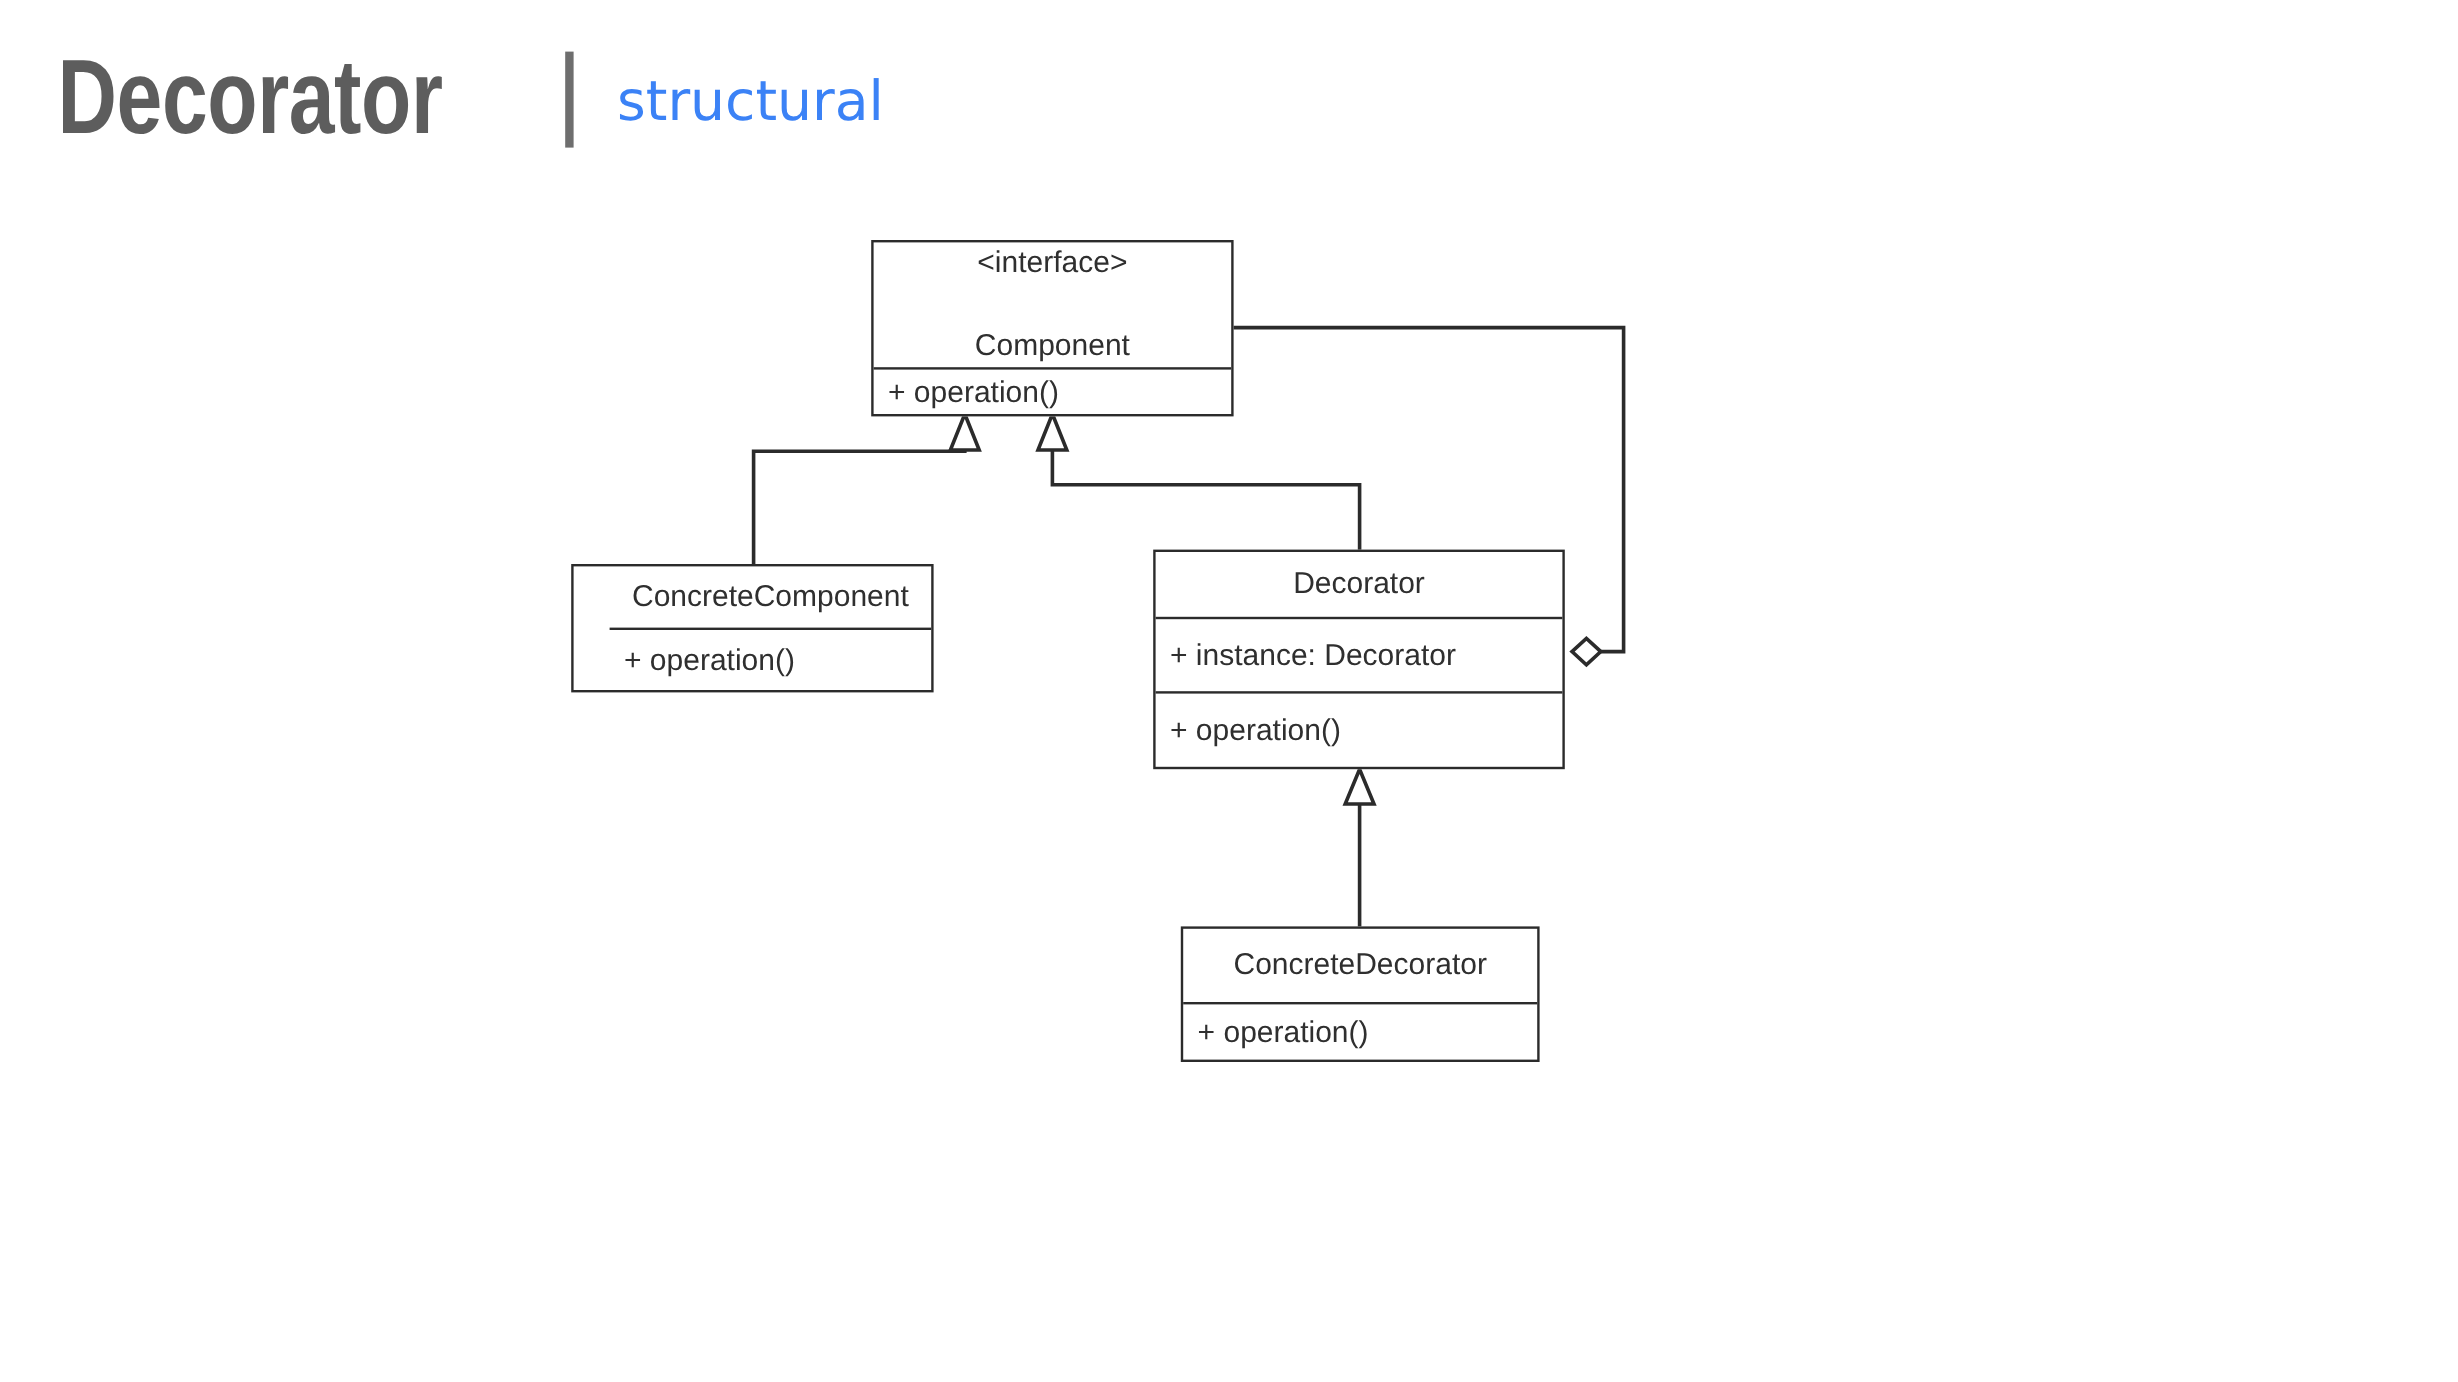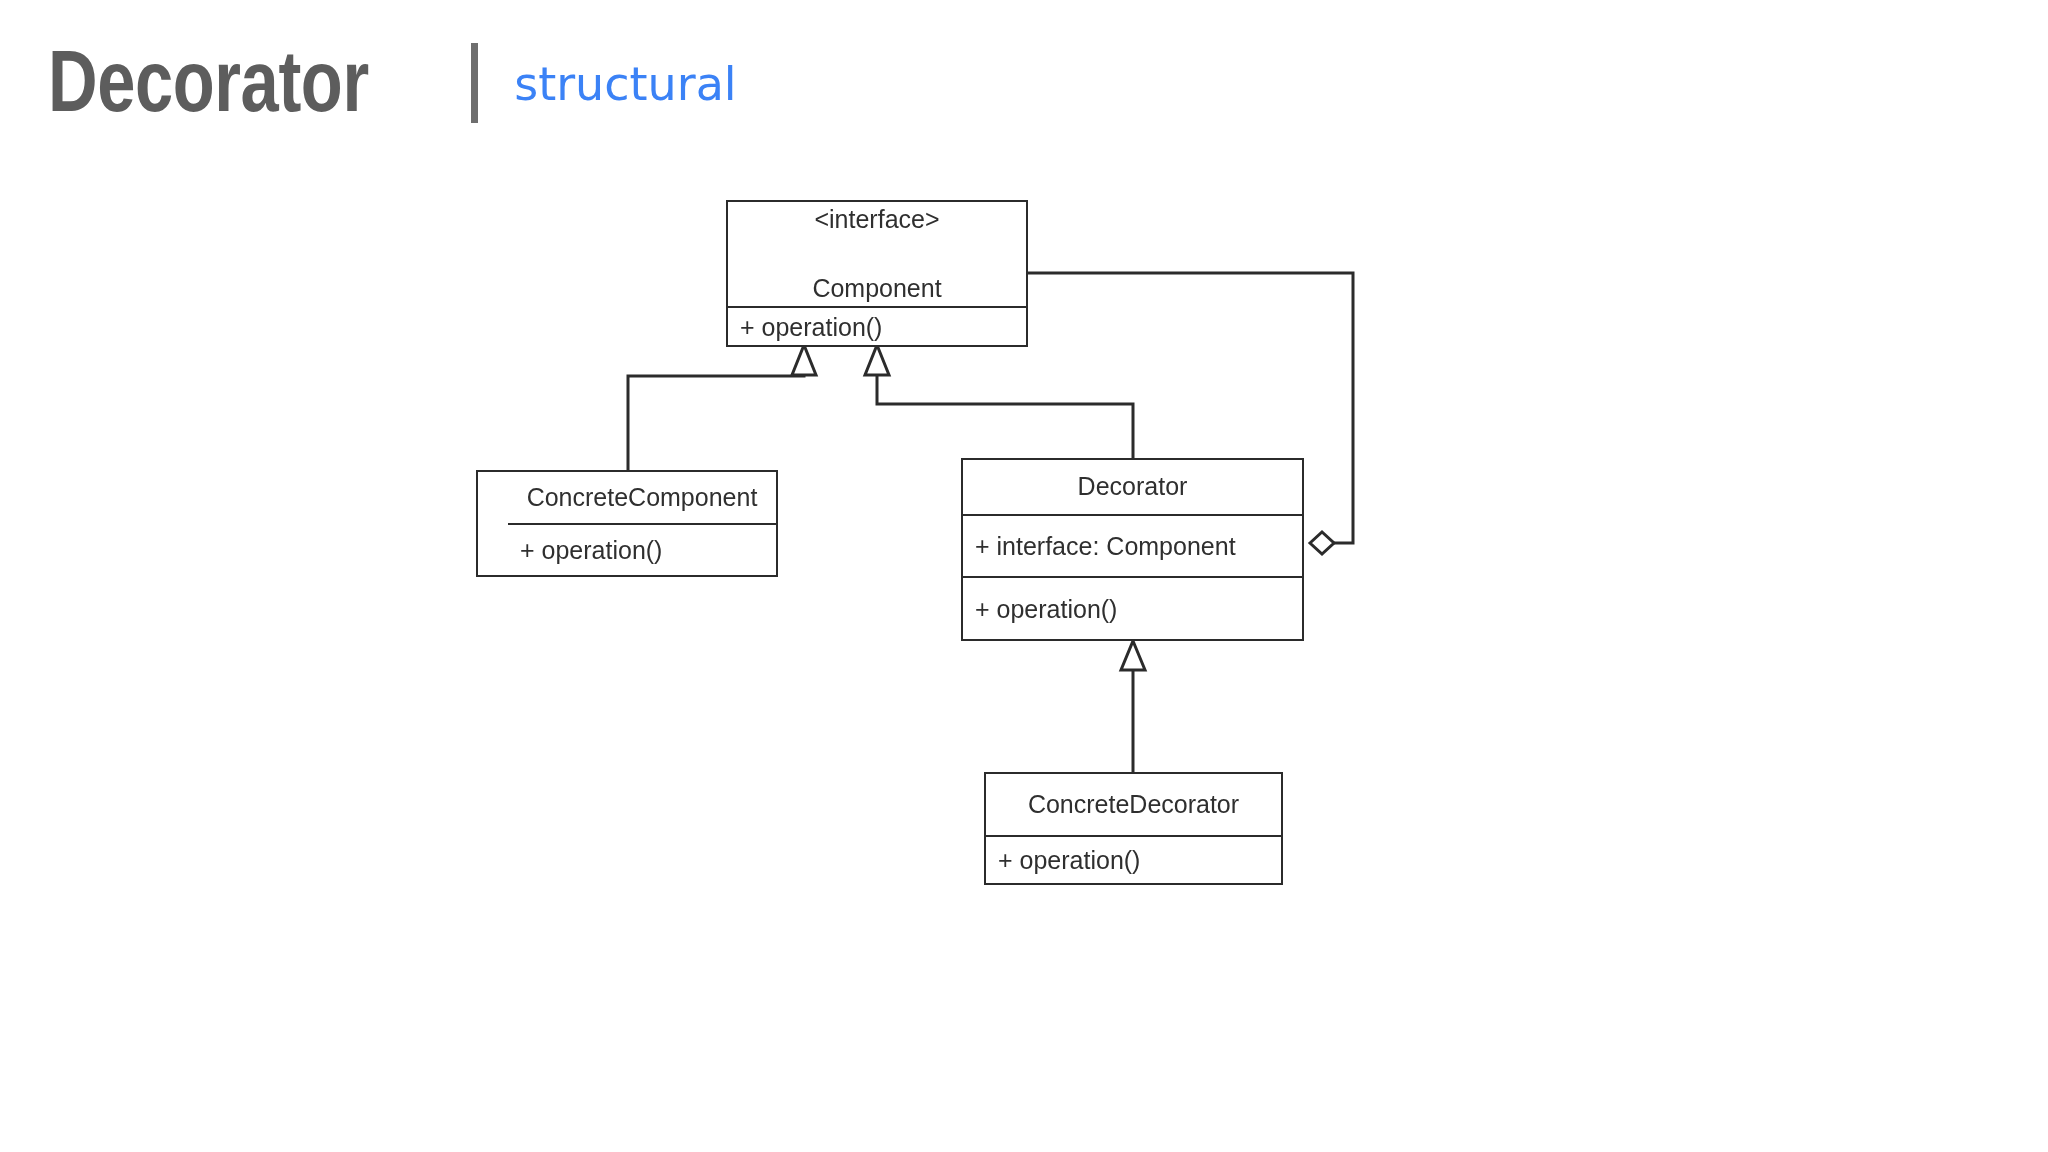--- a/index.html
+++ b/index.html
@@ -190,21 +190,21 @@
     <div class="uml-compartment uml-members">
       <div class="uml-member">+ operation()</div>
     </div>
   </div>
 
   <div class="uml-class" id="class-decorator">
     <div class="uml-compartment uml-name-compartment">
       <div class="uml-classname">Decorator</div>
     </div>
     <div class="uml-compartment uml-members">
-      <div class="uml-member">+ interface: Component</div>
+      <div class="uml-member">+ instance: Decorator</div>
     </div>
     <div class="uml-compartment uml-members">
       <div class="uml-member">+ operation()</div>
     </div>
   </div>
 
   <div class="uml-class" id="class-concrete-decorator">
     <div class="uml-compartment uml-name-compartment">
       <div class="uml-classname">ConcreteDecorator</div>
     </div>

